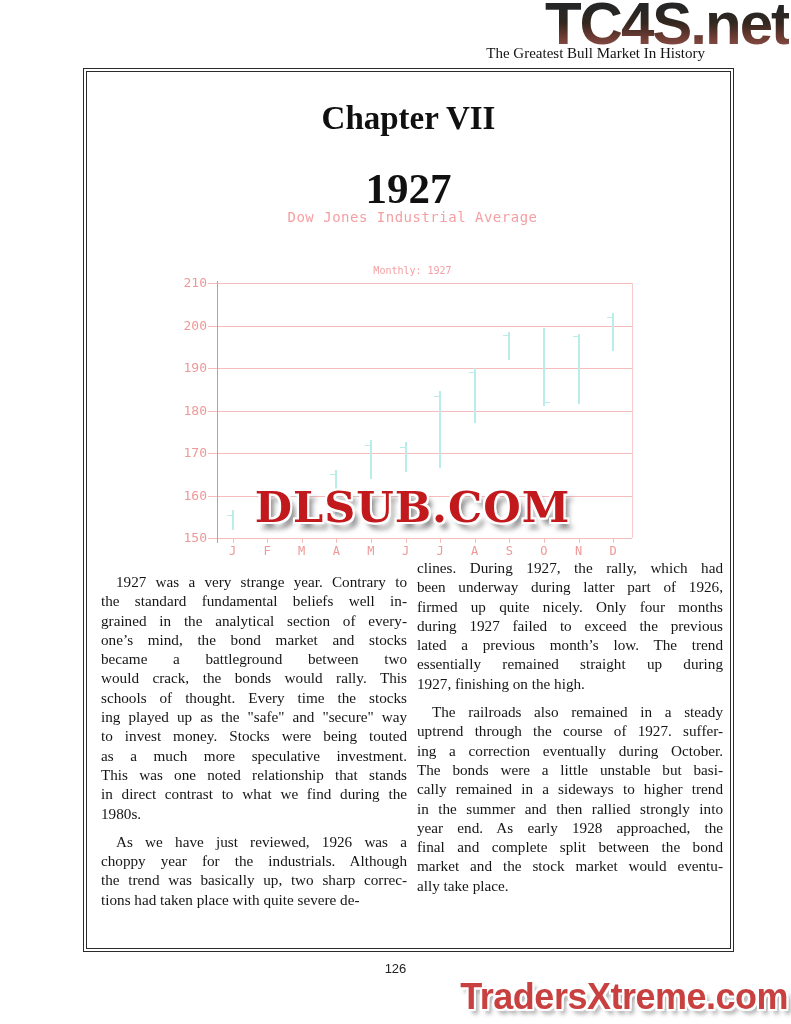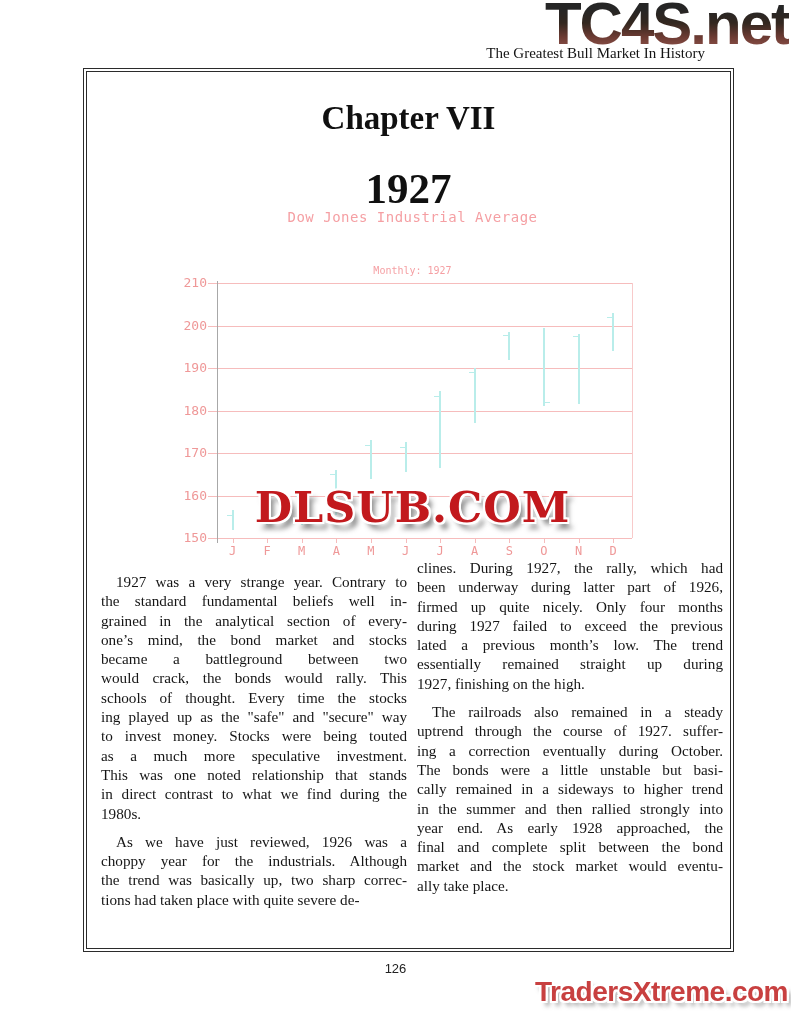--- a/index.html
+++ b/index.html
@@ -68,21 +68,21 @@
   .line{text-align:justify;text-align-last:justify;}
   .line.last{text-align-last:left;}
   .line.first{padding-left:15px;}
 
   
   #pagenum{position:absolute;top:961px;left:0;width:791px;text-align:center;
     font:13px "Liberation Sans",sans-serif;color:#222;}
   #traders{
     position:absolute;top:976px;right:3px;
     font-family:"Liberation Sans",sans-serif;font-weight:bold;
-    font-size:28px;letter-spacing:-.5px;color:#c84040;
+    font-size:36px;letter-spacing:-.5px;color:#c84040;
     text-shadow:
       -2px -2px 0 #fff,2px -2px 0 #fff,-2px 2px 0 #fff,2px 2px 0 #fff,
       0 -2px 0 #fff,0 2px 0 #fff,-2px 0 0 #fff,2px 0 0 #fff,
       4px 5px 4px rgba(140,140,140,.8);
   }
 </style>
 </head>
 <body>
 
 <div id="tc4s">TC4S.net</div>

